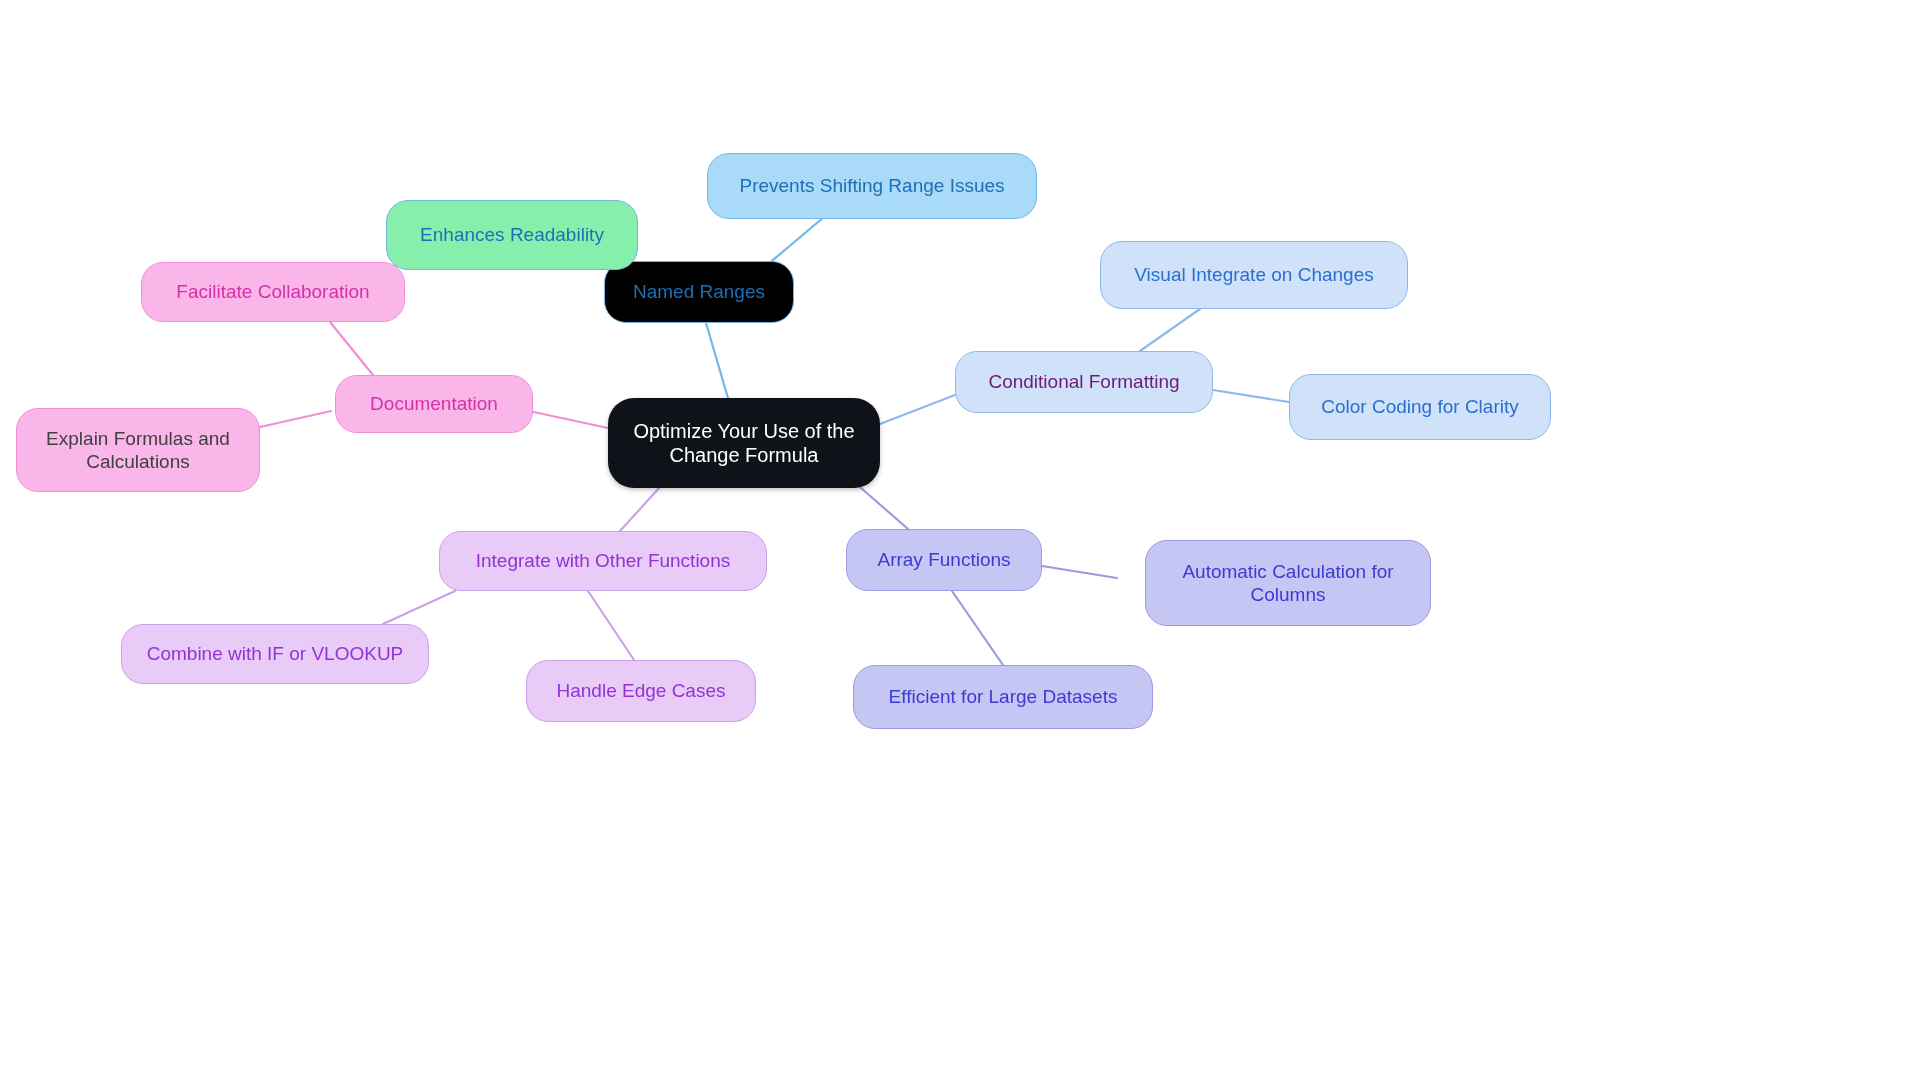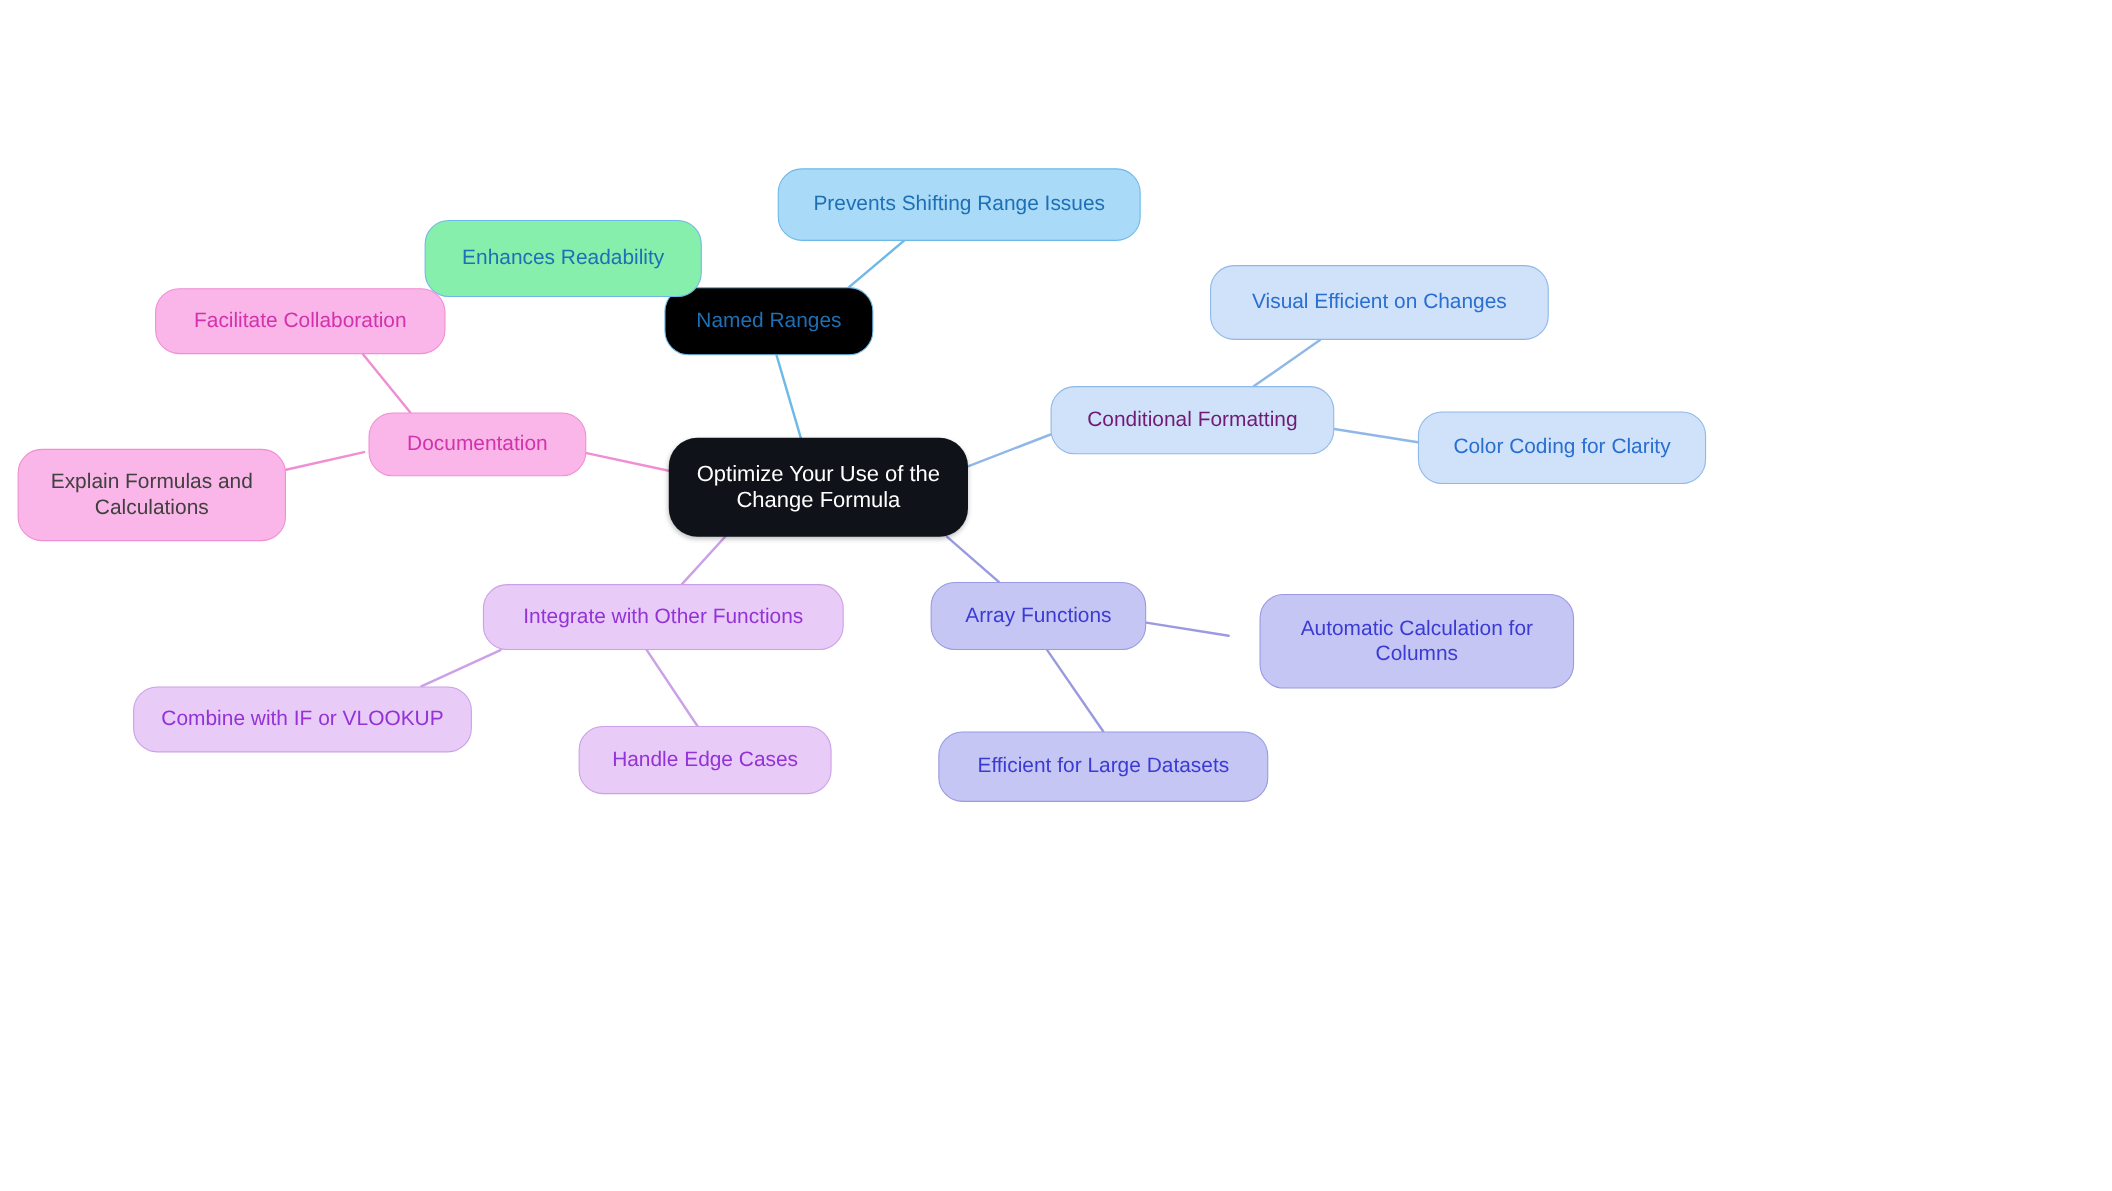--- a/index.html
+++ b/index.html
@@ -68,21 +68,21 @@
       <line x1="373" y1="375" x2="330" y2="322" stroke="#f08ed4" stroke-width="2.2" stroke-linecap="round"></line>
       <line x1="331" y1="411" x2="260" y2="427" stroke="#f08ed4" stroke-width="2.2" stroke-linecap="round"></line>
     </svg>
   <div id="nodes-layer">
       <div class="node root" style="left: 608px; top: 398px; width: 272px; height: 90px; background: rgb(15, 19, 25); color: rgb(255, 255, 255); border-color: rgb(15, 19, 25); font-size: 20px;"><span>Optimize Your Use of the
 Change Formula</span></div>
       <div class="node" style="left: 604px; top: 261px; width: 190px; height: 62px; background: #000000; color: rgb(31, 111, 181); border-color: rgb(111, 185, 232); font-size: 19px;"><span>Named Ranges</span></div>
       <div class="node" style="left: 386px; top: 152px; width: 252px; height: 70px; background: #86efac; color: rgb(31, 111, 181); border-color: rgb(111, 185, 232); font-size: 19px; margin-top: 48px;"><span>Enhances Readability</span></div>
       <div class="node" style="left: 707px; top: 153px; width: 330px; height: 66px; background: rgb(169, 218, 247); color: rgb(31, 111, 181); border-color: rgb(111, 185, 232); font-size: 19px;"><span>Prevents Shifting Range Issues</span></div>
       <div class="node" style="left: 955px; top: 351px; width: 258px; height: 62px; background: rgb(207, 226, 250); color: #701a75; border-color: rgb(143, 184, 232); font-size: 19px;"><span>Conditional Formatting</span></div>
-      <div class="node" style="left: 1100px; top: 241px; width: 308px; height: 68px; background: rgb(207, 226, 250); color: rgb(42, 111, 208); border-color: rgb(143, 184, 232); font-size: 19px;"><span>Visual Efficient on Changes</span></div>
+      <div class="node" style="left: 1100px; top: 241px; width: 308px; height: 68px; background: rgb(207, 226, 250); color: rgb(42, 111, 208); border-color: rgb(143, 184, 232); font-size: 19px;"><span>Visual Integrate on Changes</span></div>
       <div class="node" style="left: 1289px; top: 374px; width: 262px; height: 66px; background: rgb(207, 226, 250); color: rgb(42, 111, 208); border-color: rgb(143, 184, 232); font-size: 19px;"><span>Color Coding for Clarity</span></div>
       <div class="node" style="left: 846px; top: 529px; width: 196px; height: 62px; background: rgb(198, 198, 245); color: rgb(59, 59, 212); border-color: rgb(154, 154, 224); font-size: 19px;"><span>Array Functions</span></div>
       <div class="node" style="left: 1117px; top: 540px; width: 286px; height: 86px; background: rgb(198, 198, 245); color: rgb(59, 59, 212); border-color: rgb(154, 154, 224); font-size: 19px; margin-left: 28px;"><span>Automatic Calculation for
 Columns</span></div>
       <div class="node" style="left: 853px; top: 665px; width: 300px; height: 64px; background: rgb(198, 198, 245); color: rgb(59, 59, 212); border-color: rgb(154, 154, 224); font-size: 19px;"><span>Efficient for Large Datasets</span></div>
       <div class="node" style="left: 391px; top: 531px; width: 328px; height: 60px; background: rgb(233, 203, 247); color: rgb(147, 51, 214); border-color: rgb(203, 160, 230); font-size: 19px; margin-left: 48px;"><span>Integrate with Other Functions</span></div>
       <div class="node" style="left: 121px; top: 624px; width: 308px; height: 60px; background: rgb(233, 203, 247); color: rgb(147, 51, 214); border-color: rgb(203, 160, 230); font-size: 19px;"><span>Combine with IF or VLOOKUP</span></div>
       <div class="node" style="left: 526px; top: 660px; width: 230px; height: 62px; background: rgb(233, 203, 247); color: rgb(147, 51, 214); border-color: rgb(203, 160, 230); font-size: 19px;"><span>Handle Edge Cases</span></div>
       <div class="node" style="left: 335px; top: 375px; width: 198px; height: 58px; background: rgb(250, 182, 232); color: rgb(210, 50, 171); border-color: rgb(240, 142, 212); font-size: 19px;"><span>Documentation</span></div>
       <div class="node" style="left: 141px; top: 262px; width: 264px; height: 60px; background: rgb(250, 182, 232); color: rgb(210, 50, 171); border-color: rgb(240, 142, 212); font-size: 19px;"><span>Facilitate Collaboration</span></div>

